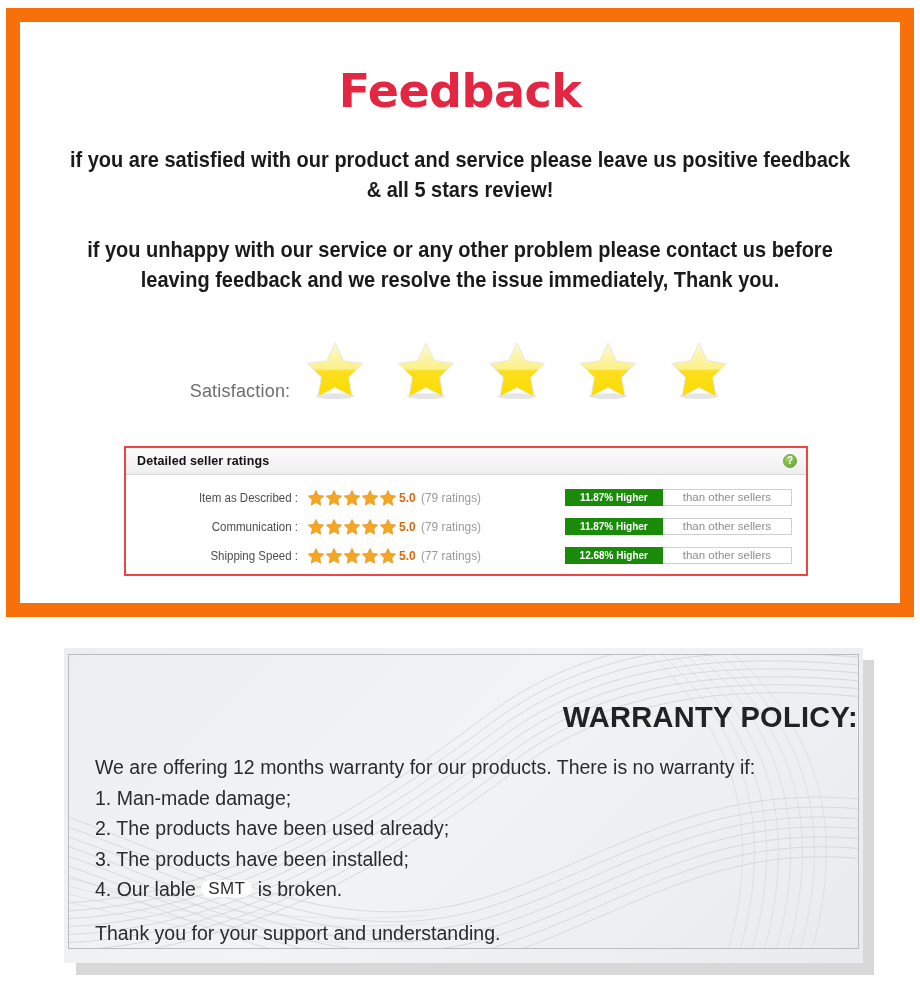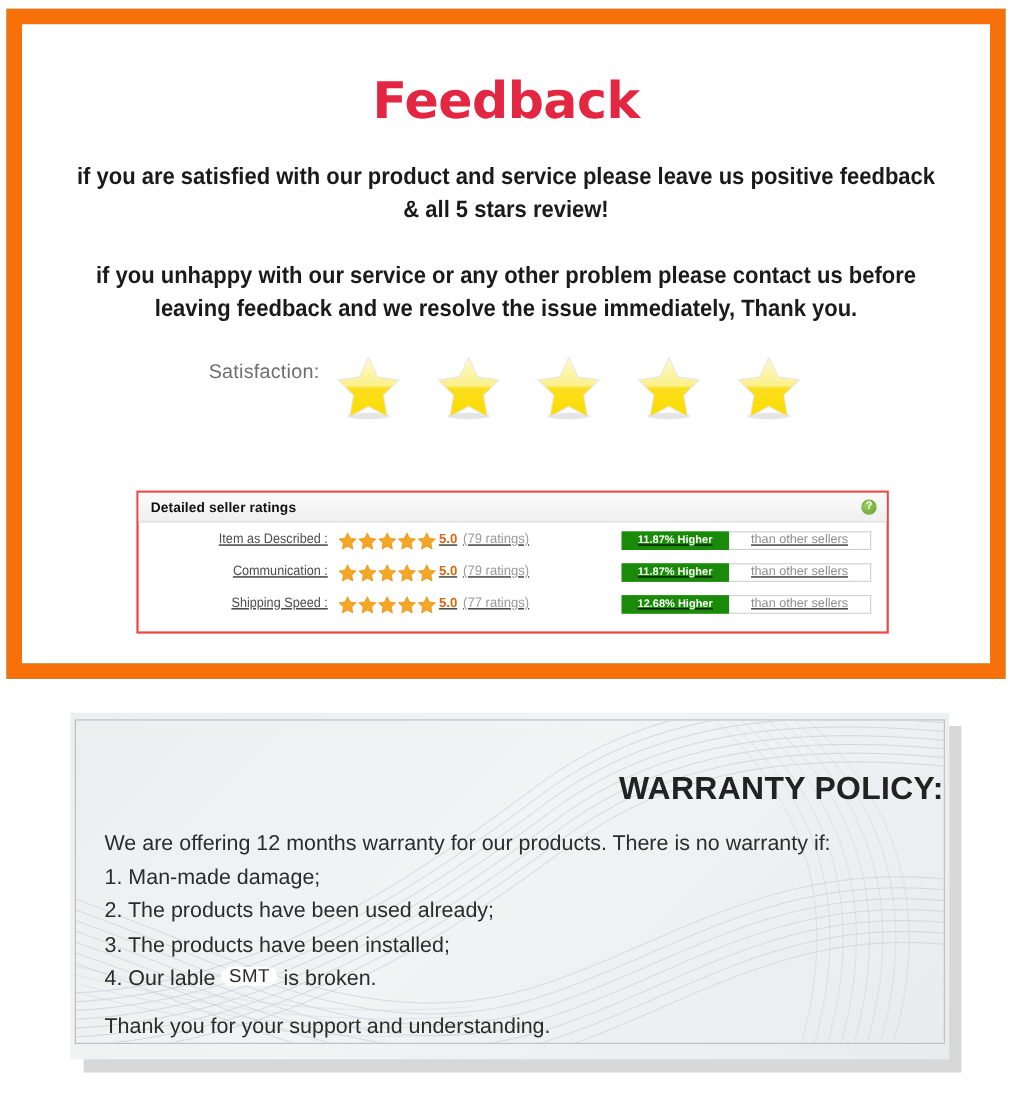--- a/index.html
+++ b/index.html
@@ -43,21 +43,21 @@
     line-height:30px;
     transform:scaleX(0.93);
     transform-origin:center top;
   }
   .para-1{top:123px;}
   .para-2{top:213px;}
 
   
   .satisfaction-row{
     position:absolute;left:0;right:0;top:300px;height:80px;
-    display:flex;align-items:flex-start;justify-content:center;
+    display:flex;align-items:flex-end;justify-content:center;
   }
   .satisfaction-label{
     font-size:18px;color:#6e6e6e;
     font-family:"Liberation Sans", sans-serif;
     margin-right:14px;margin-top:6px;
     letter-spacing:0.2px;
   }
   .big-stars{display:flex;align-items:center;gap:29px;}
   .big-star{width:62px;height:62px;display:block;}
 
@@ -86,23 +86,22 @@
     width:14px;height:14px;border-radius:50%;
     background:radial-gradient(circle at 35% 30%, #9ed36a 0%, #7cb342 60%, #66a136 100%);
     border:1px solid #6ea63a;
     color:#ffffff;font-size:10px;font-weight:bold;
     display:flex;align-items:center;justify-content:center;
     line-height:1;font-family:"Liberation Sans", sans-serif;
     box-sizing:border-box;
   }
   .dsr-rows{padding:8px 0 0 0;}
   .dsr-row{
-    display:flex;align-items:flex-start;height:29px;
-    font-family:"Liberation Sans", sans-serif;
-    text-decoration:underline;
+    display:flex;align-items:center;height:29px;
+    font-family:"Liberation Sans", sans-serif;
   }
   .dsr-label{
     width:172px;text-align:right;
     font-size:12.5px;color:#4d4d4d;
     transform:scaleX(0.92);transform-origin:right center;
     white-space:nowrap;
   }
   .dsr-stars{display:flex;margin-left:9px;gap:0px;}
   .sm-star{width:18px;height:18px;display:block;}
   .dsr-score{

